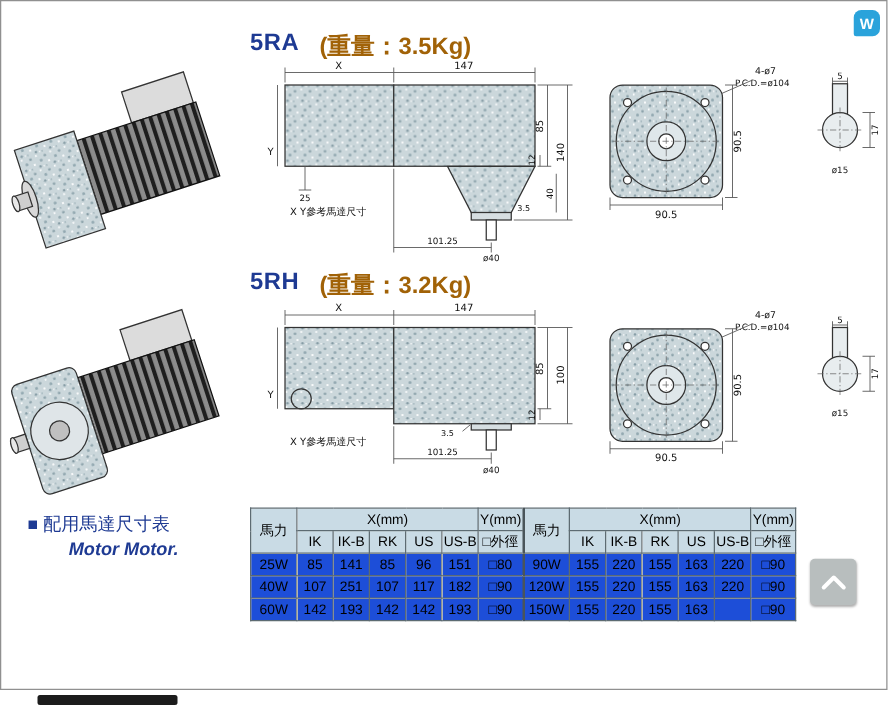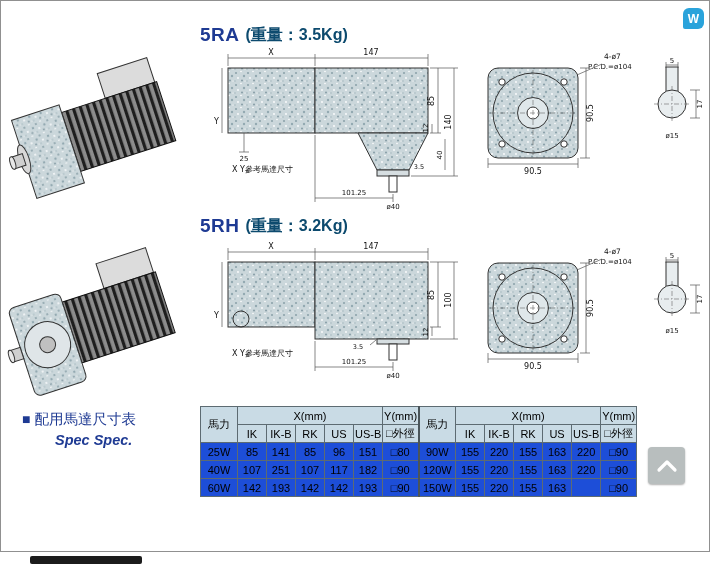--- a/index.html
+++ b/index.html
@@ -4,23 +4,23 @@
 <style>
   * { margin:0; padding:0; box-sizing:border-box; }
   html,body { background:#ffffff; }
   body { font-family:"Liberation Sans", sans-serif; }
   .page { position:relative; width:711px; height:565px; background:#fff; overflow:hidden; }
   .frame { position:absolute; left:0; top:0; width:710px; height:552px; border:1px solid #909090; }
   .abs { position:absolute; }
   .logo { position:absolute; left:683px; top:8px; width:21px; height:21px; background:#2aa3db;
           color:#fff; font-weight:bold; font-size:12px; display:flex; align-items:center;
           justify-content:center; border-radius:6px 6px 6px 2px; }
-  .model-title { position:absolute; display:flex; align-items:center; gap:6px; white-space:nowrap; }
+  .model-title { position:absolute; display:flex; align-items:flex-start; gap:16px; white-space:nowrap; }
   .model-code { color:#1e3a93; font-size:19px; font-weight:bold; letter-spacing:0.5px; }
-  .model-weight { color:#0c4a6e; font-size:16px; font-weight:bold; }
+  .model-weight { color:#a16207; font-size:19px; font-weight:bold; }
   svg { display:block; }
   svg text { font-family:"DejaVu Sans", sans-serif; fill:#111; }
   .dim line, .ext line { stroke:#555; stroke-width:0.7; }
   .dim text { font-size:8px; text-anchor:middle; }
   .dim text.sm { font-size:7px; }
   .dim text.xs { font-size:6.5px; }
   .dim text.start { text-anchor:start; }
   .outl { stroke:#333; stroke-width:1; }
   .cline { stroke:#666; stroke-width:0.6; stroke-dasharray:5 2 1 2; }
   .spec-head { position:absolute; color:#1e3a93; white-space:nowrap; }
@@ -287,21 +287,21 @@
         <line x1="46" y1="62" x2="56" y2="62"></line>
         <line x1="52" y1="34" x2="52" y2="62"></line>
       <text transform="rotate(-90 58 48)" x="58" y="48" class="sm">17</text>
       <text x="28" y="82" class="sm">ø15</text>
     </g>
   </svg>
 
   <div class="spec-head" style="left:22px; top:410px;">
     <span class="bullet">■</span><span class="zh">配用馬達尺寸表</span>
   </div>
-  <div class="spec-en" style="left:55px; top:432px;">Spec Spec.</div>
+  <div class="spec-en" style="left:55px; top:432px;">Motor Motor.</div>
 
   <table class="spec-table">
     <colgroup>
       <col class="cp">
         <col class="cv">
         <col class="cv">
         <col class="cv">
         <col class="cv">
         <col class="cv">
         <col class="co">

